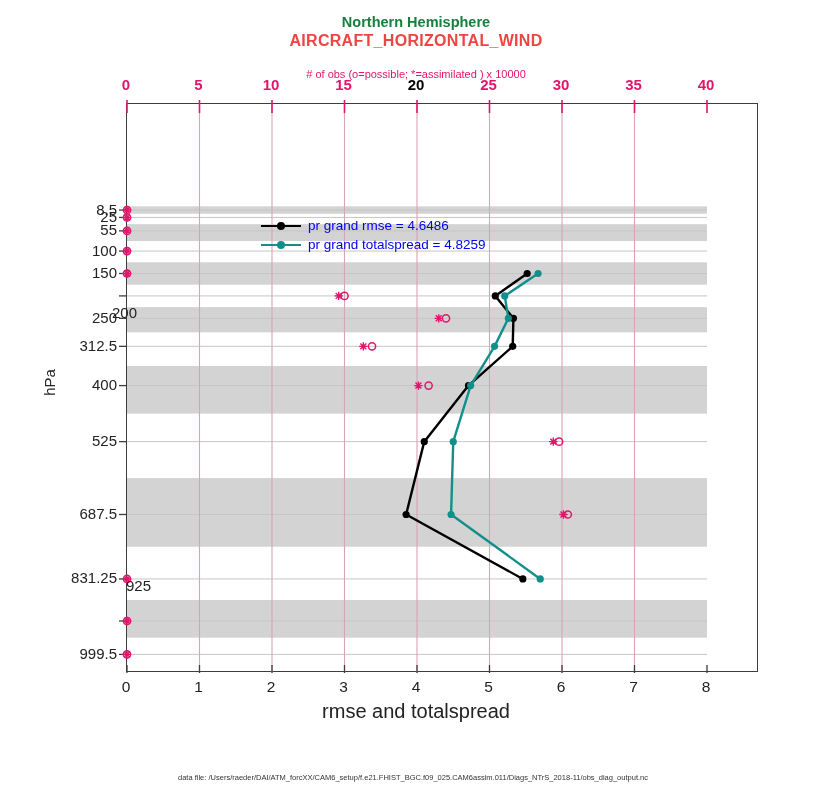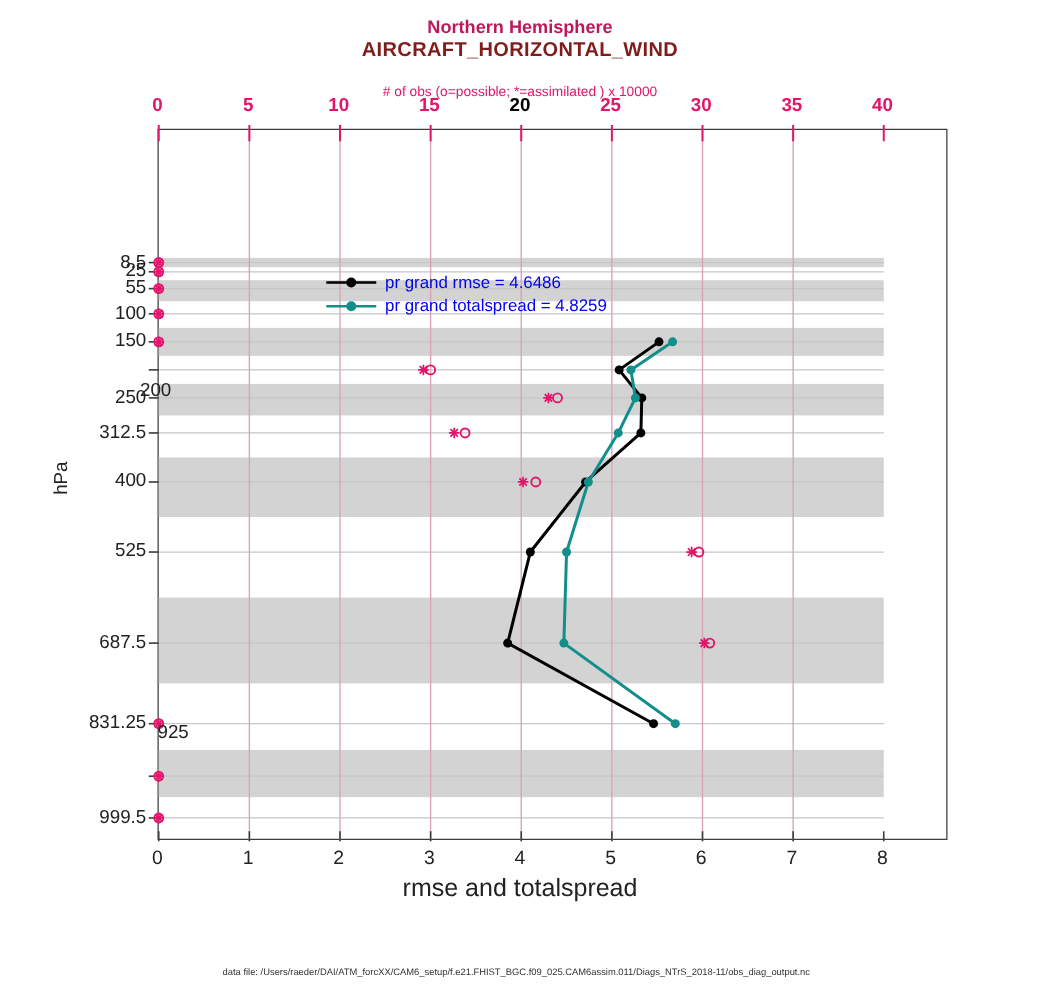--- a/index.html
+++ b/index.html
@@ -1,21 +1,21 @@
 <!DOCTYPE html>
 <html><head>
 <meta charset="utf-8">
 <style>
   html,body{margin:0;padding:0;background:#fff;}
   .canvas{position:relative;width:830px;height:800px;background:#ffffff;
           font-family:"Liberation Sans", sans-serif;overflow:hidden;}
   .title1{position:absolute;left:416px;top:14px;transform:translateX(-50%);
-          font-size:14.5px;font-weight:bold;color:#be185d;white-space:nowrap;}
+          font-size:14.5px;font-weight:bold;color:#15803d;white-space:nowrap;}
   .title2{position:absolute;left:416px;top:32px;transform:translateX(-50%);
-          font-size:16px;font-weight:bold;color:#7f1d1d;white-space:nowrap;letter-spacing:.3px;}
+          font-size:16px;font-weight:bold;color:#ef4444;white-space:nowrap;letter-spacing:.3px;}
   .obslabel{position:absolute;left:416px;top:57px;transform:translateX(-50%);
           font-size:11px;font-weight:500;white-space:nowrap;margin-top:11px;}
   .plot{position:absolute;left:126px;top:103px;width:632px;height:569px;
         border:1px solid #3d3d3d;box-sizing:border-box;background:#fff;}
   .plot svg{position:absolute;left:0;top:0;overflow:visible;}
   .tick{position:absolute;transform:translateX(-50%);white-space:nowrap;}
   .tick.top{font-size:15px;font-weight:bold;}
   .tick.bottom{font-size:15.5px;color:#222;}
   .ylab{position:absolute;left:0;width:117px;text-align:right;font-size:15px;color:#222;
         white-space:nowrap;}

